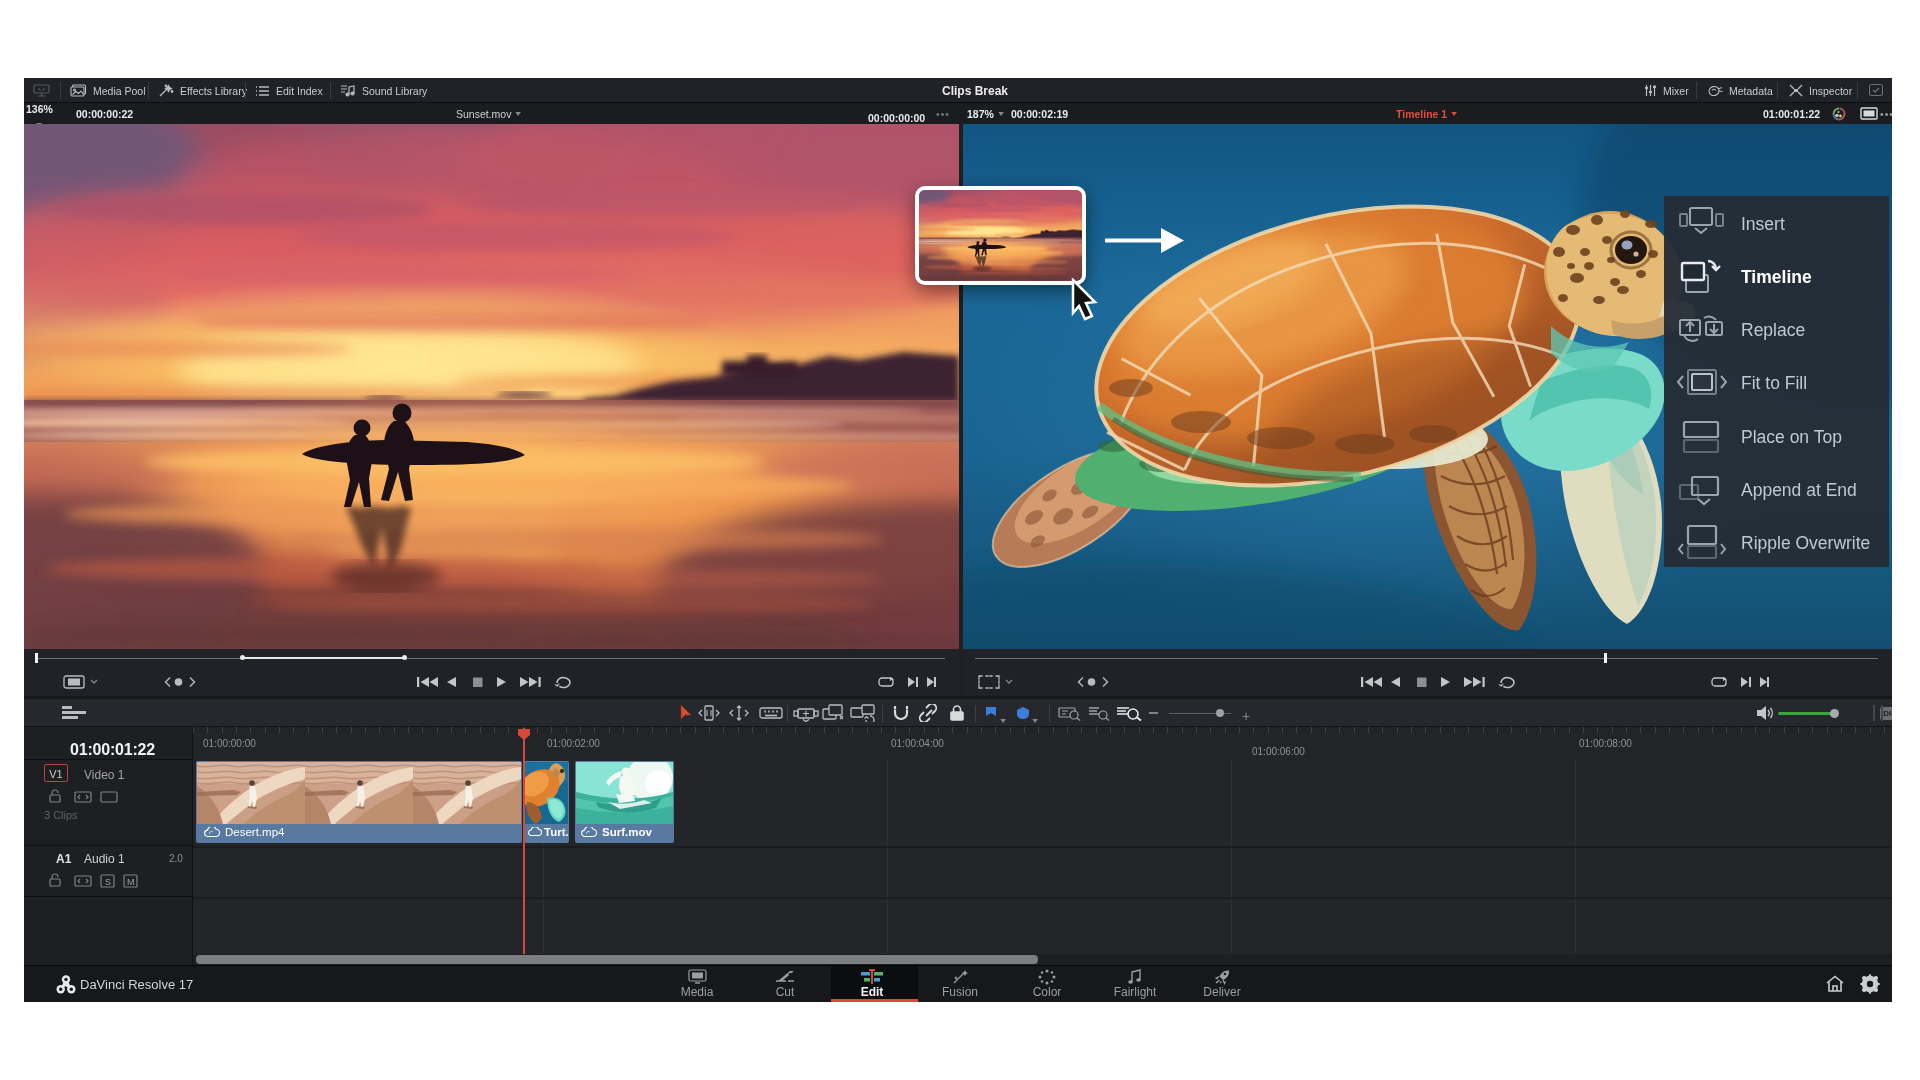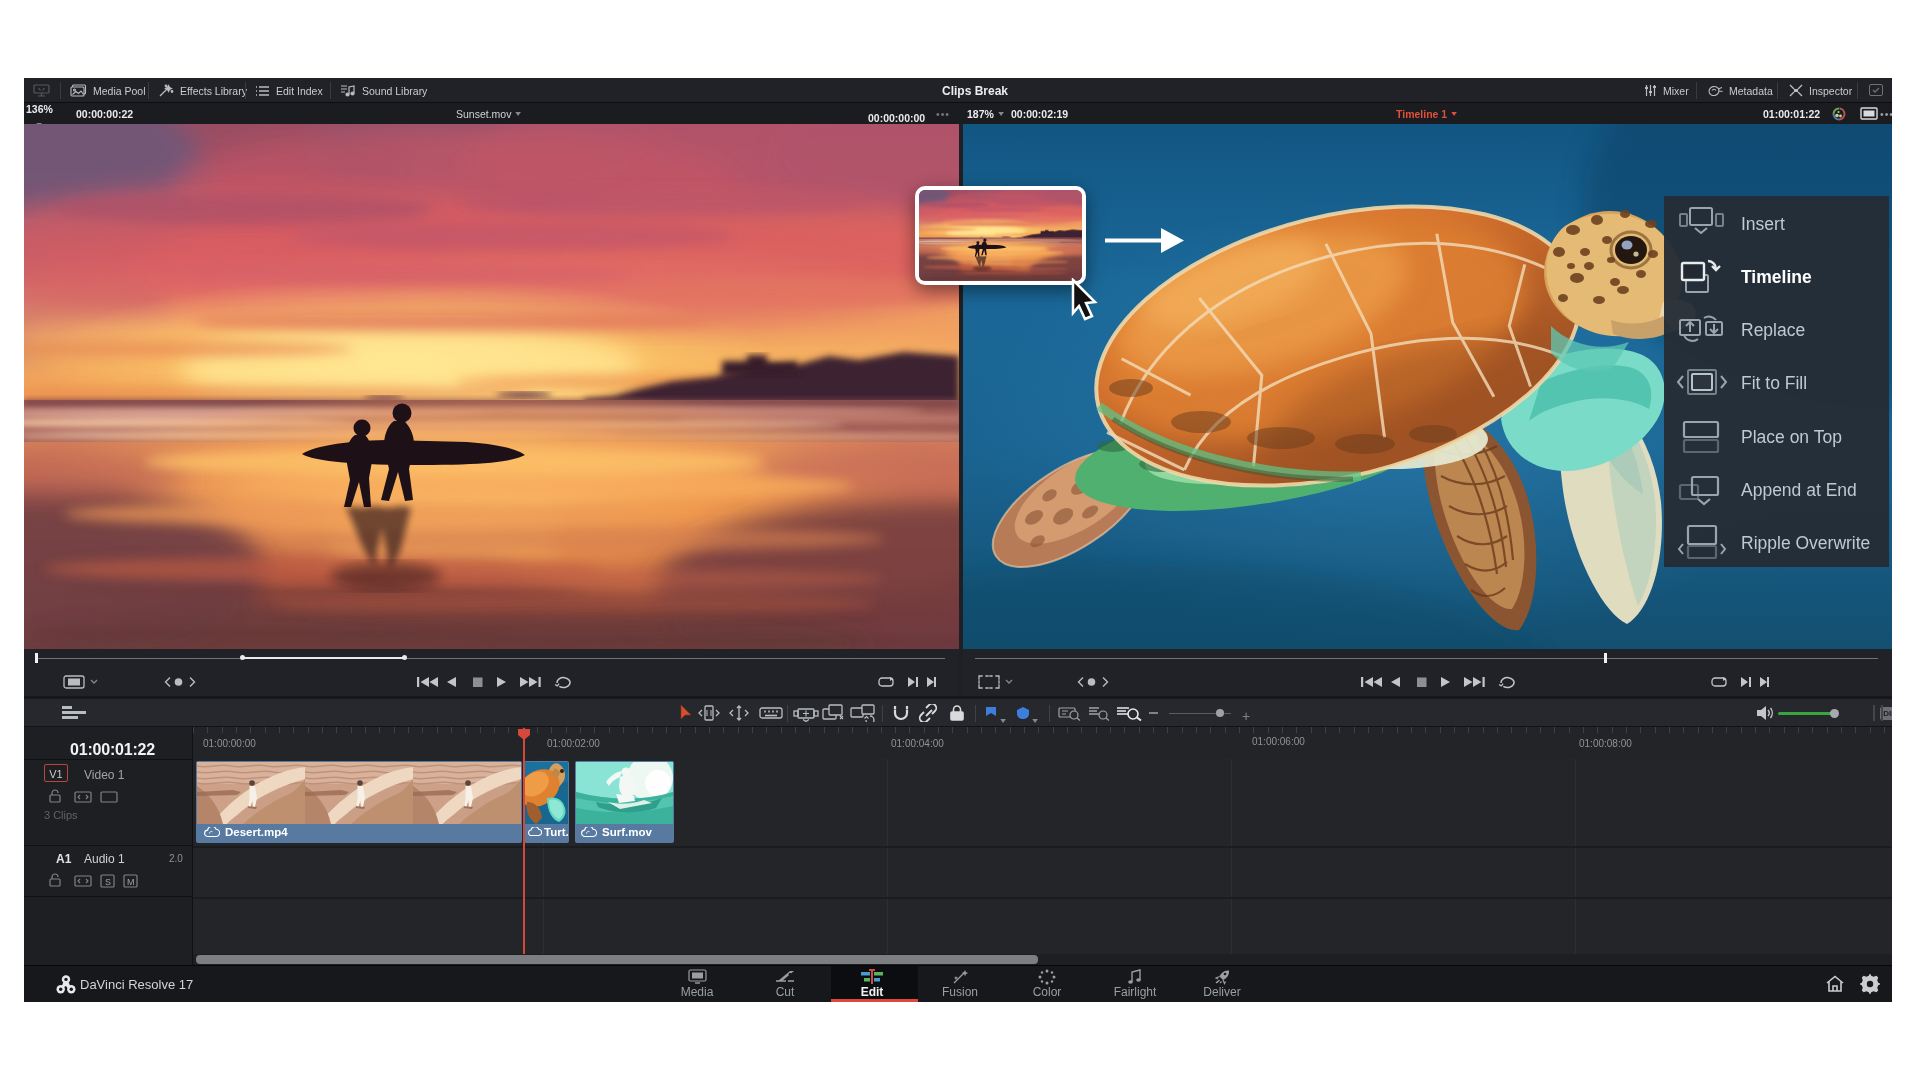--- a/index.html
+++ b/index.html
@@ -789,40 +789,40 @@
     <div class="abs" style="left:1821px;top:8px;width:21px;height:13px;background:#6b6e72;border-radius:2px;color:#1d1e21;font-size:8px;font-weight:bold;text-align:center;line-height:13px;margin-left:35px;">DIM</div>
     <div class="abs" style="left:1849px;top:6px;width:10px;height:16px;border-left:2px solid #44464a;border-right:2px solid #44464a;"></div>
   </div>
 
   <div id="timeline">
     <div id="ruler">
       <div class="abs" style="left:0;top:0;width:1699px;height:6px;background-image:repeating-linear-gradient(to right,#3f4145 0,#3f4145 1px,transparent 1px,transparent 14.33px);"></div>
       <div class="abs" style="left:10px;top:11px;">01:00:00:00</div>
       <div class="abs" style="left:354px;top:11px;">01:00:02:00</div>
       <div class="abs" style="left:698px;top:11px;">01:00:04:00</div>
-      <div class="abs" style="left:1042px;top:9px;padding-left:17px;">01:00:06:00</div>
+      <div class="abs" style="left:1042px;top:19px;padding-left:17px;">01:00:06:00</div>
       <div class="abs" style="left:1386px;top:11px;">01:00:08:00</div>
     </div>
     <div id="tracks">
       <div class="grid" style="left:350px;"></div>
       <div class="grid" style="left:694px;"></div>
       <div class="grid" style="left:1038px;"></div>
       <div class="grid" style="left:1382px;"></div>
       <div class="abs" style="left:0;top:87px;width:1699px;height:2px;background:#1b1c1f;"></div>
       <div class="abs" style="left:0;top:138px;width:1699px;height:2px;background:#1b1c1f;"></div>
 
       <div class="abs" style="left:3px;top:2px;width:326px;height:82px;background:#587aa0;border-radius:2px;overflow:hidden;">
         <div class="abs" style="left:1px;top:1px;width:324px;height:62px;background:#caa08c;overflow:hidden;">
           <svg width="324" height="62" viewBox="0 0 324 62">
               <use href="#desertthumb" x="0" width="108" height="62"></use>
               <use href="#desertthumb" x="108" width="108" height="62"></use>
               <use href="#desertthumb" x="216" width="108" height="62"></use>
             </svg>
         </div>
-        <div class="abs" style="left:0;top:63px;width:326px;height:30px;color:#fff;font-size:11.5px;font-weight:bold;">
+        <div class="abs" style="left:0;top:63px;width:326px;height:30px;color:#fff;font-size:11.5px;font-weight:normal;">
             <span style="position:absolute;left:8px;top:3px;">
               <svg width="16" height="11" viewBox="0 0 16 11" fill="none" stroke="#fff" stroke-width="1.1">
                 <path d="M4 9.5a3.2 3.2 0 0 1-.4-6.4 4.4 4.4 0 0 1 8.5-.8 3.6 3.6 0 0 1-.3 7.2z"></path>
                 <path d="M5.5 6.5a2 2 0 0 1 3-1.8" stroke-width="0.9"></path>
               </svg>
             </span>
             <span style="position:absolute;left:29px;top:2px;">Desert.mp4</span>
           </div>
       </div>
       <div class="abs" style="left:331px;top:2px;width:45px;height:82px;background:#587aa0;border-radius:2px;overflow:hidden;">

